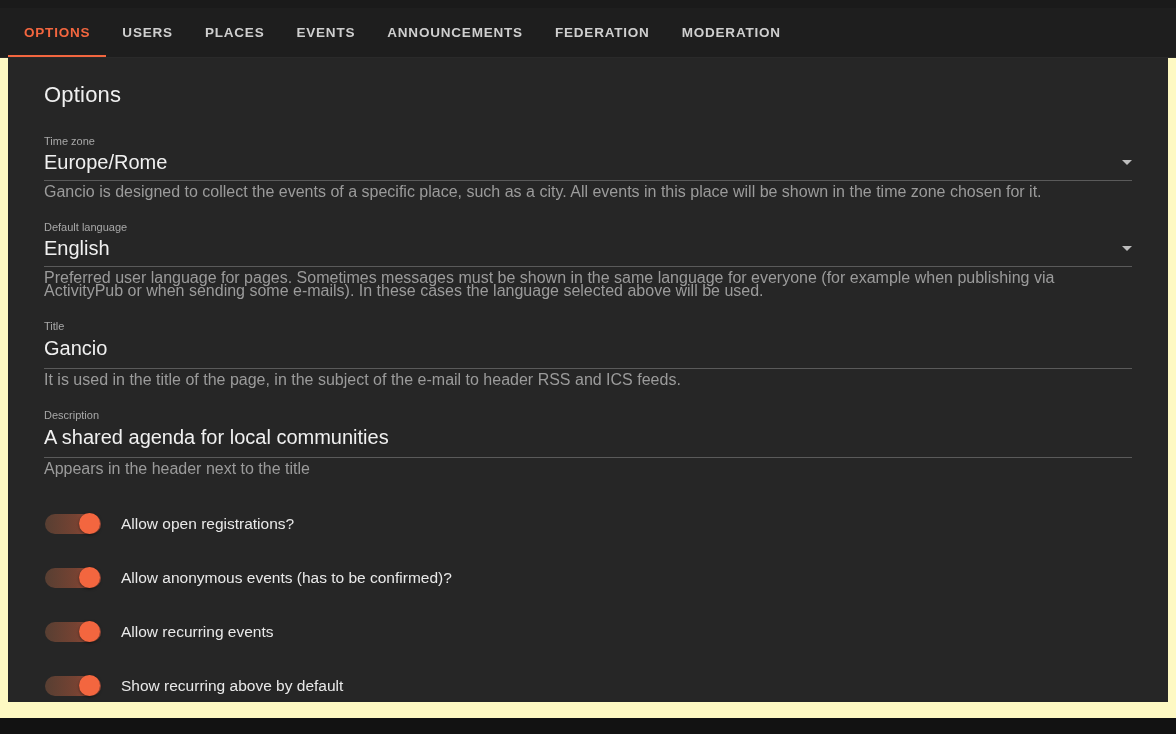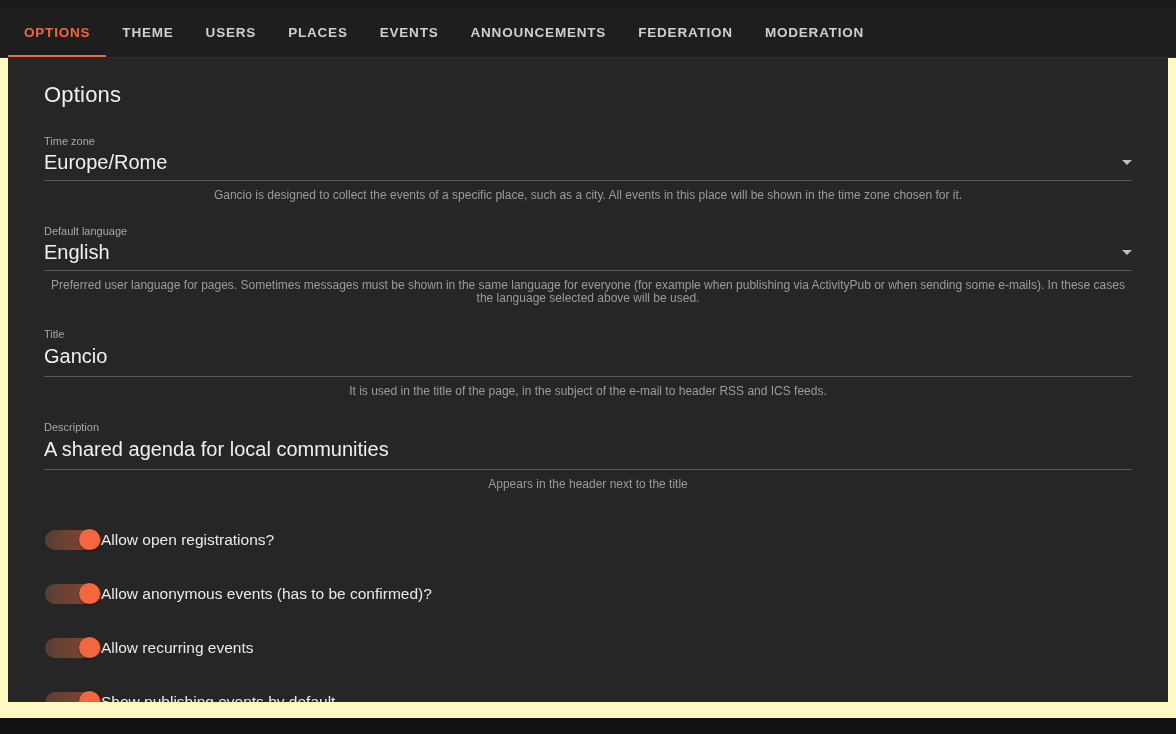--- a/index.html
+++ b/index.html
@@ -119,27 +119,26 @@
   .caret {
     width: 0;
     height: 0;
     border-left: 5px solid transparent;
     border-right: 5px solid transparent;
     border-top: 5px solid #bdbdbd;
     margin-left: 10px;
     flex: 0 0 auto;
   }
   .field-hint {
-    font-size: 12px;
+    font-size: 16px;
     color: #9b9b9b;
     line-height: 13px;
-    margin-top: 8px;
+    margin-top: 0;
     margin-bottom: 22px;
     max-width: 1110px;
-    text-align: center;
   }
 
   
   .toggle-row {
     display: flex;
     align-items: center;
     height: 54px;
   }
   .switch {
     position: relative;
@@ -165,39 +164,39 @@
     left: 34px;
     width: 21px;
     height: 21px;
     border-radius: 50%;
     background: #f3663f;
     box-shadow: 0 1px 3px rgba(0,0,0,0.5);
   }
   .toggle-label {
     font-size: 15.5px;
     color: #e9e9e9;
+    margin-left: 20px;
     line-height: 20px;
   }
 
   .bottombar {
     height: 16px;
     flex: 0 0 16px;
     background: #121212;
   }
 </style>
 </head>
 <body>
 
 <div class="app-shell">
 
   <div class="topstrip"></div>
 
   <div class="tabbar">
     <button class="tab active">OPTIONS</button>
-    <button class="tab">THEME</button>
     <button class="tab">USERS</button>
     <button class="tab">PLACES</button>
     <button class="tab">EVENTS</button>
     <button class="tab">ANNOUNCEMENTS</button>
     <button class="tab">FEDERATION</button>
     <button class="tab">MODERATION</button>
   </div>
 
   <div class="content-wrap">
     <div class="content">
@@ -260,20 +259,20 @@
           <div class="thumb"></div>
         </div>
         <div class="toggle-label">Allow recurring events</div>
       </div>
 
       <div class="toggle-row">
         <div class="switch">
           <div class="track"></div>
           <div class="thumb"></div>
         </div>
-        <div class="toggle-label">Show publishing events by default</div>
+        <div class="toggle-label">Show recurring above by default</div>
       </div>
 
     </div>
   </div>
 
   <div class="bottombar"></div>
 </div>
 
 </body></html>

